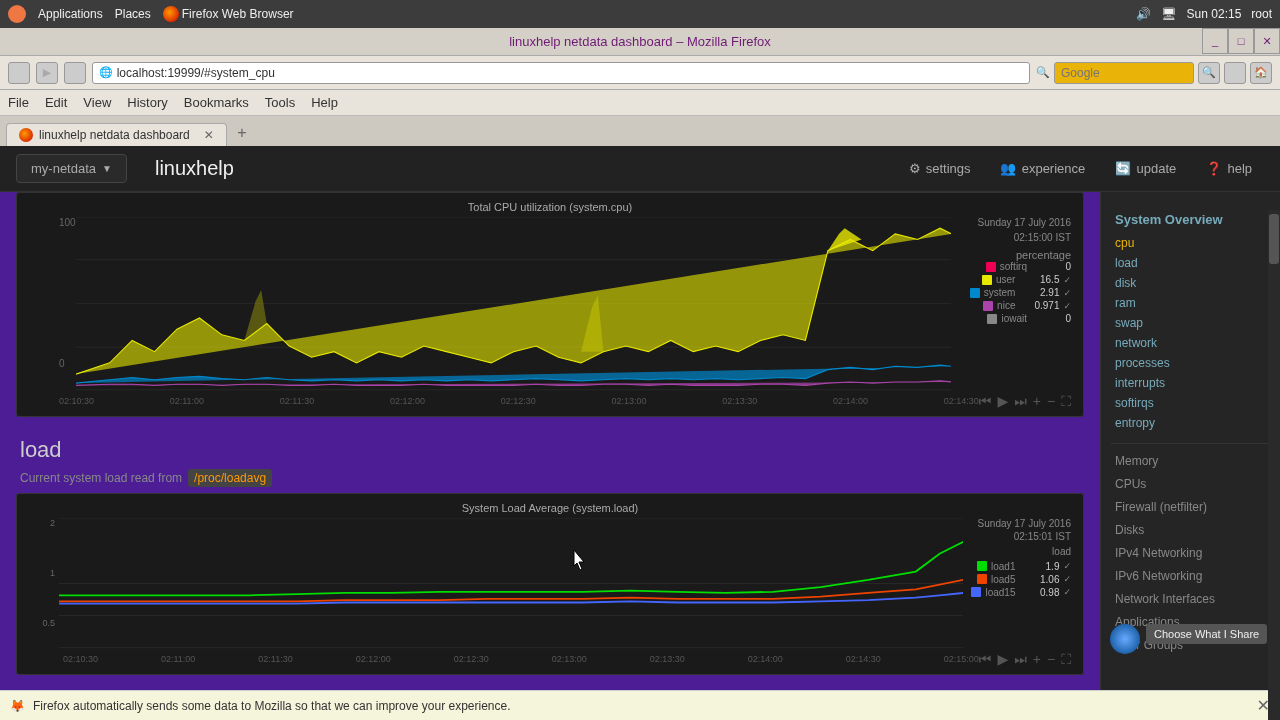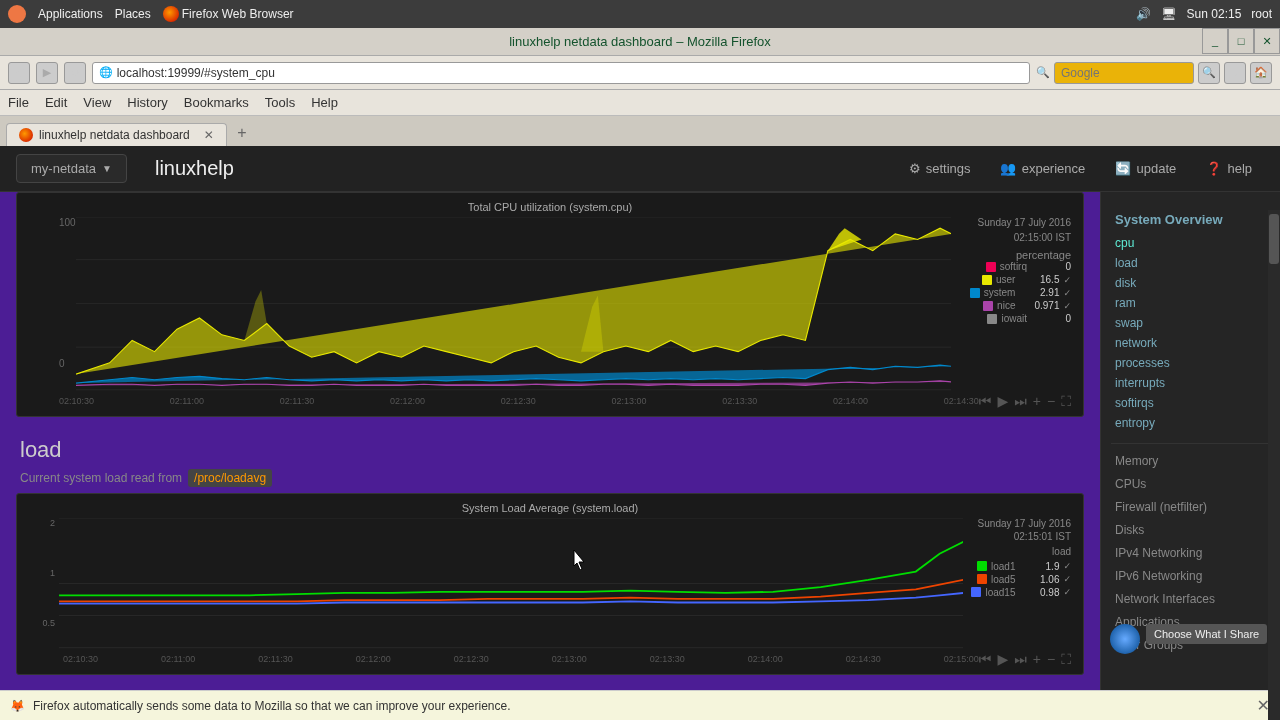--- a/index.html
+++ b/index.html
@@ -4,21 +4,21 @@
   <style>
     * { margin: 0; padding: 0; box-sizing: border-box; }
     body { font-family: sans-serif; background: #1a1a1a; color: #ccc; font-size: 13px; width: 1280px; height: 720px; overflow: hidden; }
 
     
     .os-topbar { background: #3c3c3c; height: 28px; display: flex; align-items: center; padding: 0 8px; gap: 12px; color: #eee; font-size: 12px; }
     .os-topbar .os-icon { width: 18px; height: 18px; background: #e74; border-radius: 50%; display: inline-block; }
     .os-topbar-right { margin-left: auto; display: flex; align-items: center; gap: 10px; }
 
     
-    .browser-titlebar { background: #d4d0c8; height: 28px; display: flex; align-items: center; justify-content: center; font-size: 13px; color: #14532d; border-bottom: 1px solid #aaa; }
+    .browser-titlebar { background: #d4d0c8; height: 28px; display: flex; align-items: center; justify-content: center; font-size: 13px; color: #701a75; border-bottom: 1px solid #aaa; }
     .browser-controls { background: #e8e4dc; height: 34px; display: flex; align-items: center; padding: 0 8px; gap: 6px; border-bottom: 1px solid #aaa; }
     .browser-btn { width: 22px; height: 22px; background: #ccc; border: 1px solid #999; border-radius: 3px; display: flex; align-items: center; justify-content: center; font-size: 11px; cursor: pointer; }
     .browser-menu { background: #e8e4dc; height: 26px; display: flex; align-items: center; padding: 0 8px; gap: 16px; border-bottom: 1px solid #bbb; font-size: 13px; color: #333; }
     .browser-menu span { cursor: pointer; }
     .browser-tabs { background: #cdc9c0; height: 30px; display: flex; align-items: flex-end; padding: 0 6px; }
     .browser-tab { background: #e8e4dc; border: 1px solid #aaa; border-bottom: none; border-radius: 4px 4px 0 0; padding: 4px 12px; font-size: 12px; color: #333; display: flex; align-items: center; gap: 6px; }
     .tab-add { width: 22px; height: 22px; background: transparent; border: none; font-size: 16px; color: #666; cursor: pointer; display: flex; align-items: center; justify-content: center; margin-left: 4px; margin-bottom: 2px; }
     .address-input { flex: 1; height: 22px; background: white; border: 1px solid #999; border-radius: 3px; padding: 0 6px; font-size: 12px; color: #333; display: flex; align-items: center; }
     .search-area { display: flex; align-items: center; gap: 4px; }
     .search-input { height: 22px; background: #eab308; border: 1px solid #999; border-radius: 3px; padding: 0 6px; font-size: 12px; width: 140px; }
@@ -46,21 +46,21 @@
     .legend-val { color: #ccc; min-width: 40px; text-align: right; }
     .x-axis { display: flex; justify-content: space-between; padding: 2px 20px 0; font-size: 9px; color: #555; }
 
     
     svg.chart { width: 100%; display: block; }
 
     
     .sidebar-section { padding: 6px 0; }
     .sidebar-title { color: #7ab; font-size: 13px; padding: 4px 14px 6px; font-weight: bold; }
     .sidebar-item { color: #7ab; font-size: 12px; padding: 3px 14px; cursor: pointer; }
-    .sidebar-item.active { color: #5eead4; }
+    .sidebar-item.active { color: #eab308; }
     .sidebar-group-title { color: #888; font-size: 12px; padding: 6px 14px 3px; cursor: pointer; }
     .sidebar-divider { border: none; border-top: 1px solid #333; margin: 4px 10px; }
 
     
     .bottom-notification { background: #f5f5dc; height: 30px; display: flex; align-items: center; padding: 0 10px; font-size: 12px; color: #333; gap: 8px; border-top: 1px solid #ccc; }
     .notif-close { margin-left: auto; cursor: pointer; color: #666; font-size: 16px; }
 
     .percentage-label { color: #888; font-size: 11px; text-align: right; }
   </style>
 </head>

